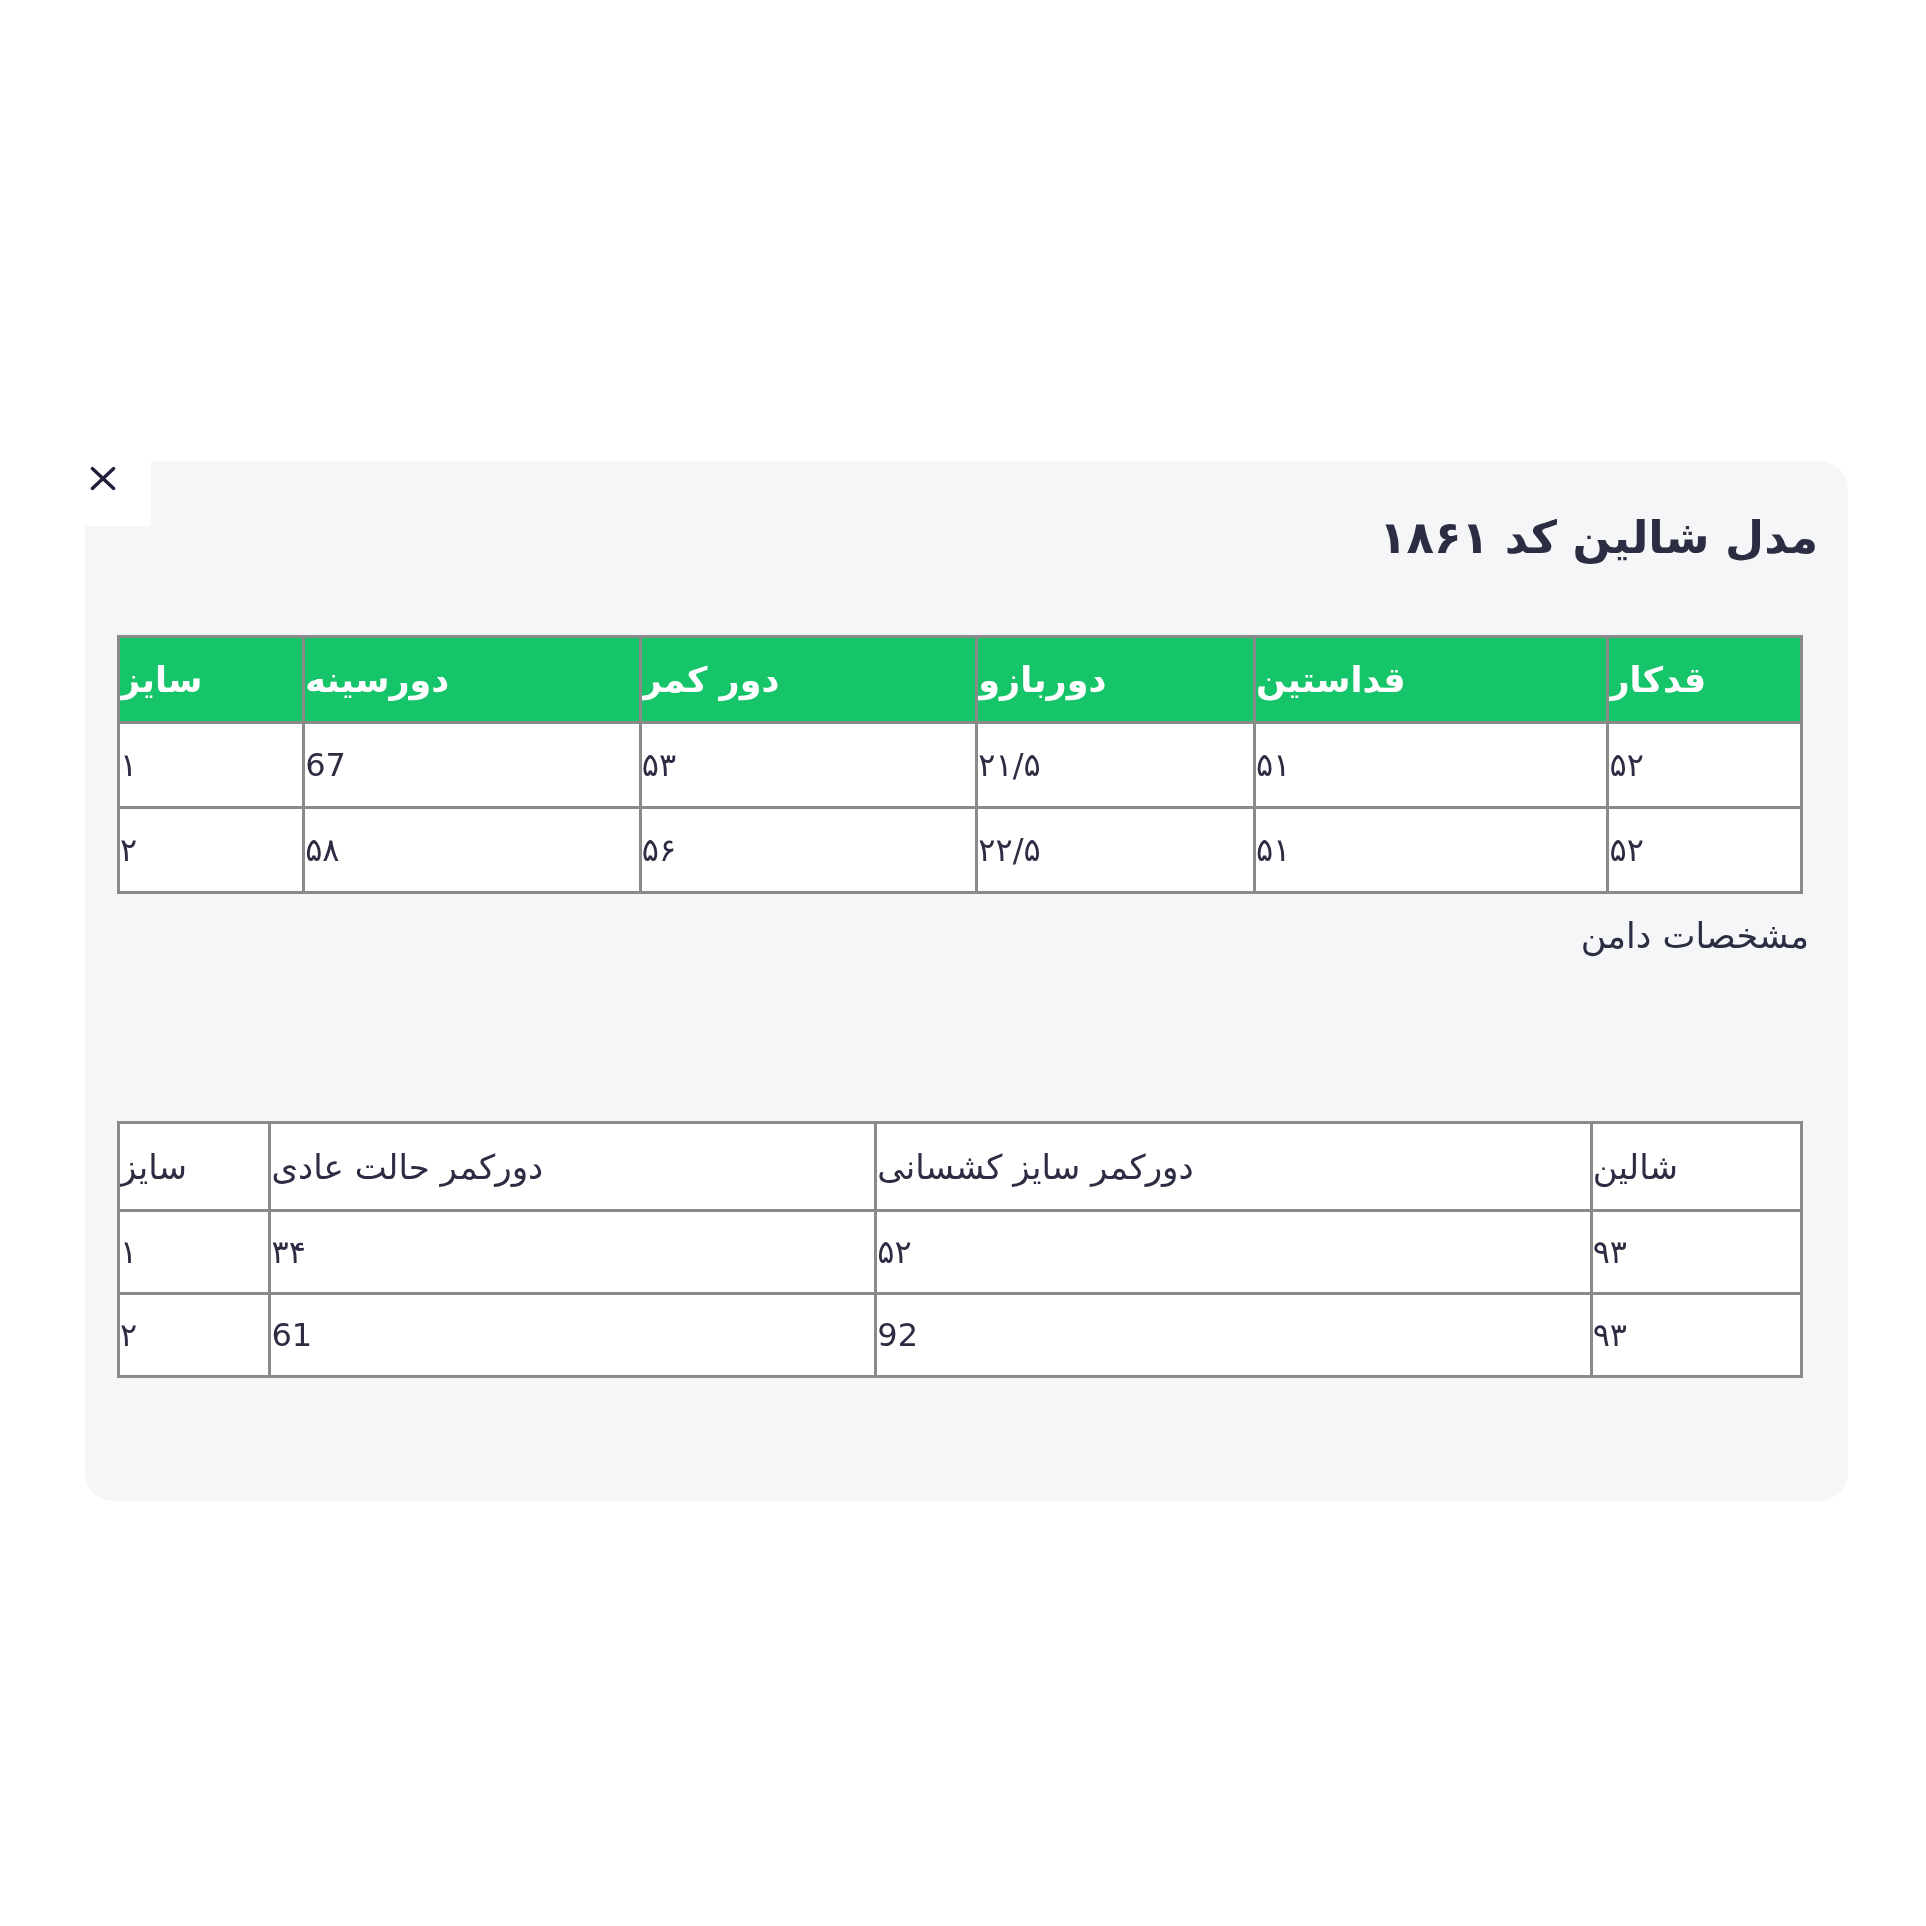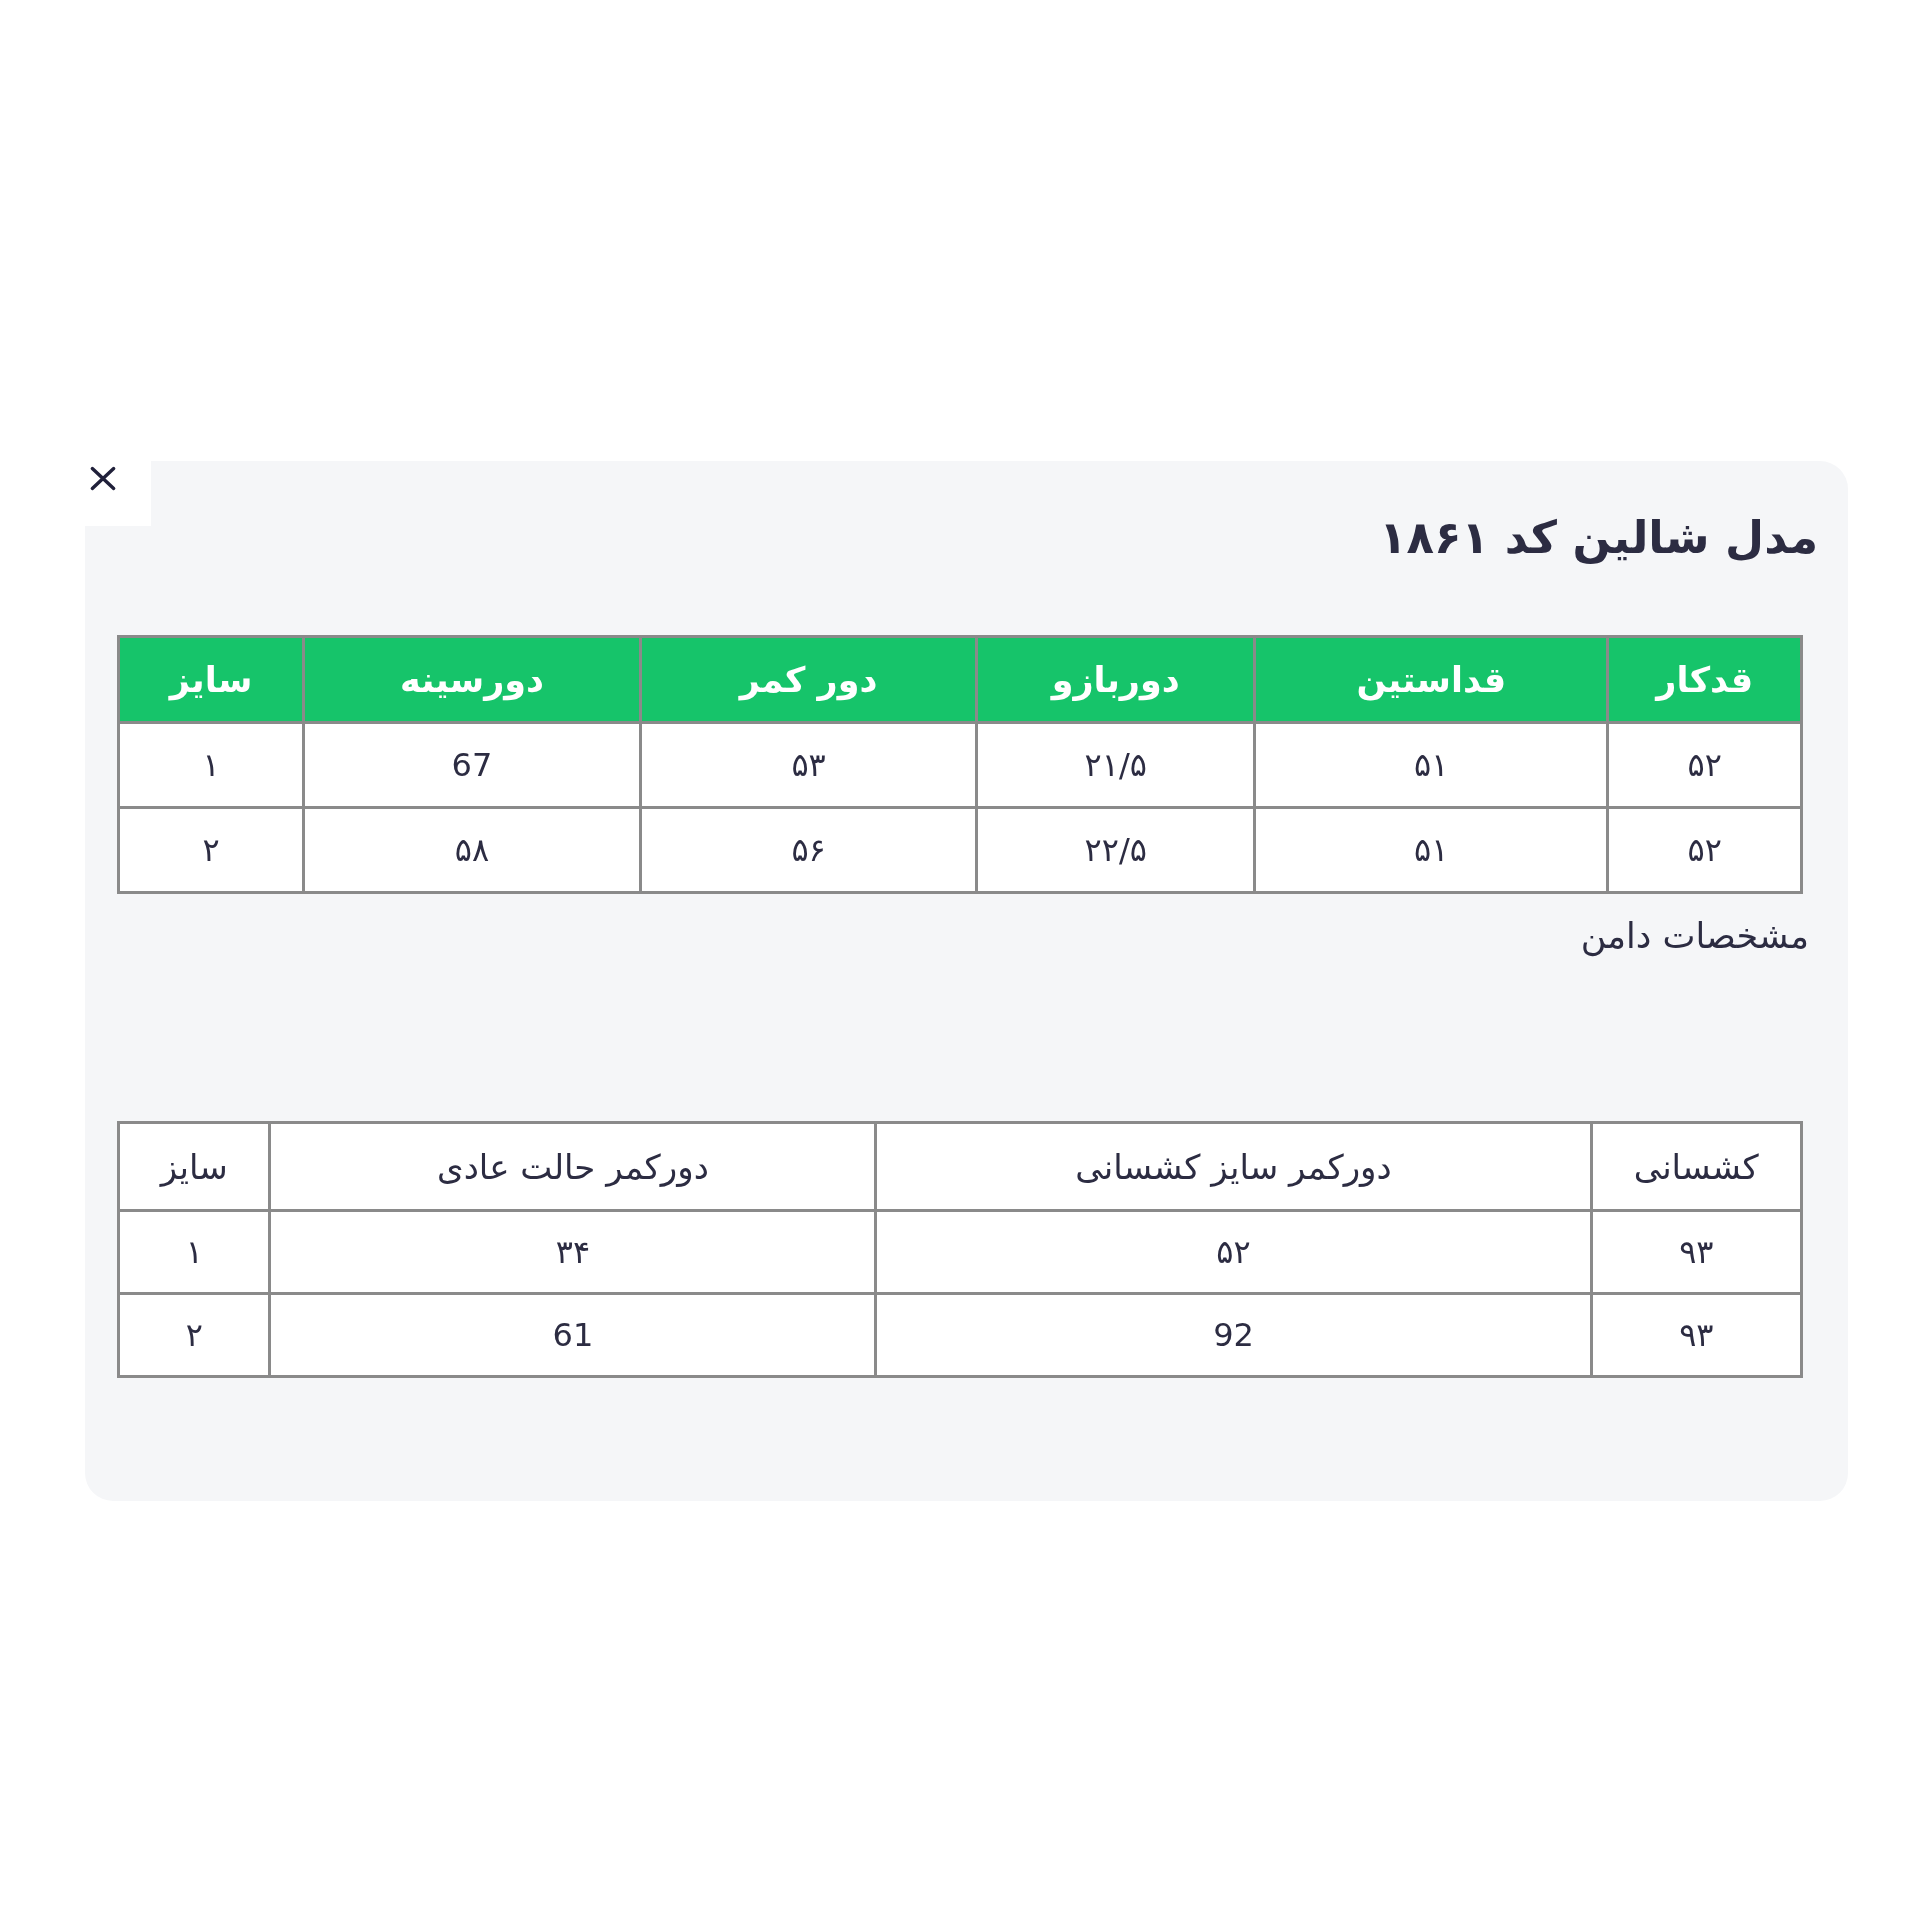--- a/index.html
+++ b/index.html
@@ -79,21 +79,21 @@
     position: absolute;
     left: 117px;
     width: 1686px;
     border-collapse: collapse;
     direction: rtl;
     table-layout: fixed;
     z-index: 2;
   }
   table.chart th, table.chart td {
     border: 3.1px solid var(--border_gray);
-    text-align: center;
+    text-align: left;
     vertical-align: middle;
     padding: 0;
     overflow: hidden;
   }
   table.chart td {
     background: #ffffff;
     color: var(--text_dark);
     font-size: 32px;
     height: 83px;
   }
@@ -177,21 +177,21 @@
 
 <table id="skirt-table" class="chart">
     <colgroup>
       <col style="width: 12.5%;">
       <col style="width: 42.5%;">
       <col style="width: 36%;">
       <col style="width: 9%;">
     </colgroup>
     <thead>
       <tr>
-        <th>کشسانی</th>
+        <th>شالین</th>
         <th>دورکمر سایز کشسانی</th>
         <th>دورکمر حالت عادی</th>
         <th>سایز</th>
       </tr>
     </thead>
     <tbody>
       <tr>
         <td>۹۳</td>
         <td>۵۲</td>
         <td>۳۴</td>

